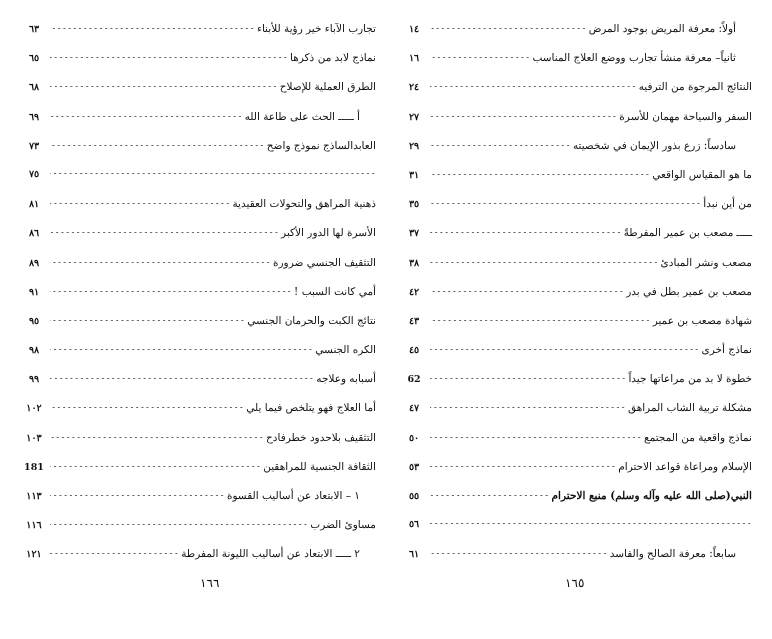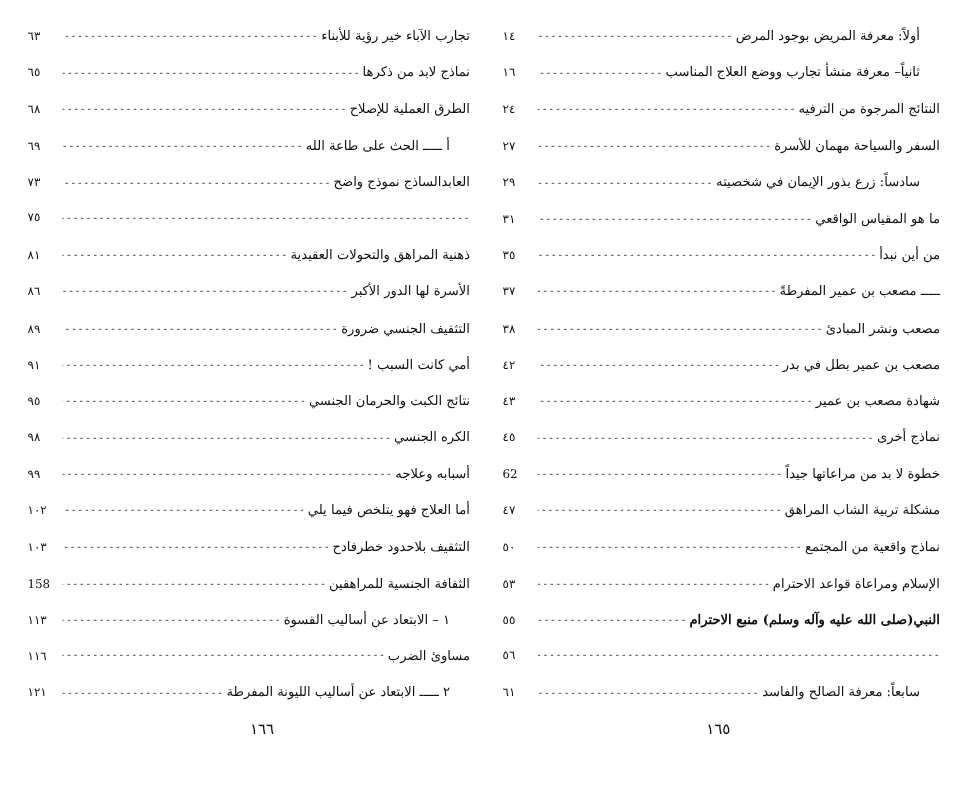--- a/index.html
+++ b/index.html
@@ -49,24 +49,24 @@
       line-height: 1;
       position: relative;
       top: -1px;
     }
     .toc-row .leader::before {
       content: "------------------------------------------------------------------------------------------------------------------------------------------------------------";
     }
     .toc-row .num {
       flex: 0 0 auto;
       min-width: 24px;
-      text-align: left;
+      text-align: center;
       padding-right: 4px;
       font-size: 9.5px;
-      font-weight: normal;
+      font-weight: bold;
     }
     .toc-row.indent .title { padding-right: 16px; }
     .toc-row.italic .title { }
     .toc-row.bold .title { font-weight: bold; }
     .folio {
       position: absolute;
       top: 576px;
       font-size: 12px;
       font-family: "DejaVu Sans", sans-serif;
       letter-spacing: 1px;
@@ -249,21 +249,21 @@
         <span class="num">١٠٢</span>
       </li>
     <li class="toc-row">
         <span class="title">التثقيف بلاحدود خطرفادح</span>
         <span class="leader"></span>
         <span class="num">١٠٣</span>
       </li>
     <li class="toc-row">
         <span class="title">الثقافة الجنسية للمراهقين</span>
         <span class="leader"></span>
-        <span class="num">158</span>
+        <span class="num">181</span>
       </li>
     <li class="toc-row indent italic">
         <span class="title">١ – الابتعاد عن أساليب القسوة</span>
         <span class="leader"></span>
         <span class="num">١١٣</span>
       </li>
     <li class="toc-row">
         <span class="title">مساوئ الضرب</span>
         <span class="leader"></span>
         <span class="num">١١٦</span>

